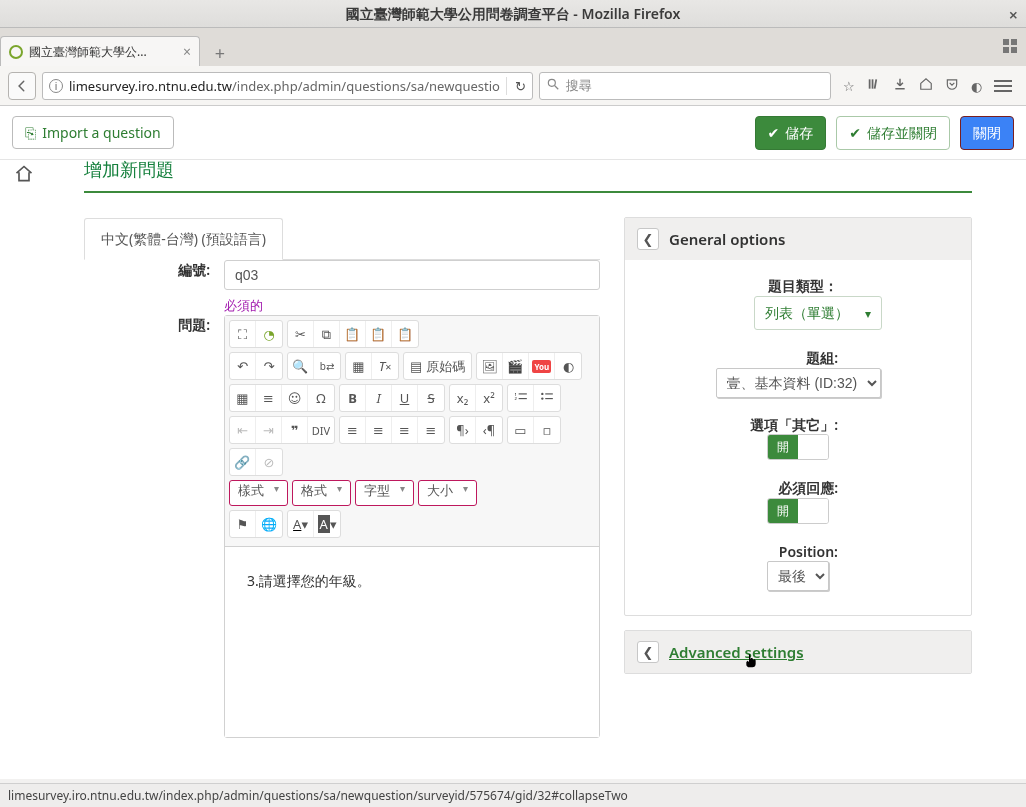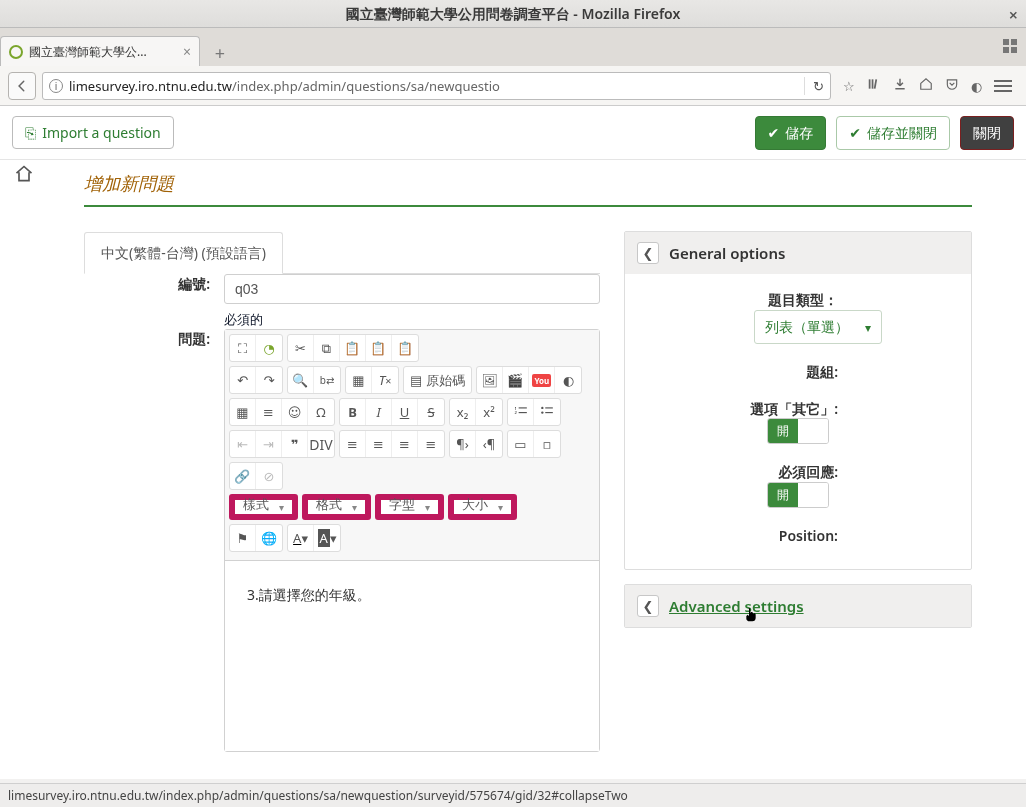--- a/index.html
+++ b/index.html
@@ -31,51 +31,51 @@
   .hamburger div { height: 2px; background: #666; }
 
   
   .content { position: absolute; top: 106px; left: 0; right: 0; bottom: 28px; background: #fff; overflow: hidden; }
 
   .actionbar { height: 54px; border-bottom: 1px solid #e5e5e5; display: flex; align-items: center; padding: 0 12px; gap: 10px; }
   .btn { display: inline-flex; align-items: center; gap: 6px; border: 1px solid; border-radius: 4px; padding: 6px 12px; font-size: 14px; cursor: pointer; }
   .btn-white { background: #fff; color: #2e7d32; border-color: #bbb; }
   .btn-green { background: #3c8a3c; color: #fff; border-color: #357a35; }
   .btn-green-outline { background: #fff; color: #2e7d32; border-color: #aac9a8; }
-  .btn-red { background: #404040; color: #fff; border-color: #7a1f1f; }
+  .btn-red { background: #3b82f6; color: #fff; border-color: #7a1f1f; }
   .spacer { flex: 1; }
 
   .left-rail { position: absolute; top: 54px; left: 0; width: 48px; height: 60px; display: flex; align-items: flex-start; justify-content: center; color: #888; }
   .left-rail svg { margin-top: 4px; }
 
   .pagebody { position: absolute; top: 49px; left: 48px; right: 18px; bottom: 0; padding: 0 36px 0 36px; }
-  .page-title { font-size: 18px; color: #a16207; margin-top: 16px; overflow: hidden; height: 22px; font-style: italic; }
+  .page-title { font-size: 18px; color: #15803d; margin-top: 2px; overflow: hidden; height: 22px; }
   .rule { border: none; border-bottom: 2px solid #3c8a3c; margin: 12px 0 24px; }
 
   .columns { display: flex; gap: 24px; }
   .col-left { flex: 1.1; }
   .col-right { width: 348px; }
 
   
   .langtab { display: inline-block; border: 1px solid #ddd; border-bottom-color: #fff; border-radius: 3px 3px 0 0; padding: 10px 16px; color: #555; font-size: 14px; background: #fff; position: relative; top: 1px; }
   .langpanel { border-top: 1px solid #ddd; }
   .formrow { display: flex; }
   .formlabel { width: 140px; text-align: right; padding-right: 14px; color: #333; font-weight: 600; font-size: 14px; }
   .formfield { flex: 1; }
   .textinput { width: 100%; border: 1px solid #cfcfcf; border-radius: 3px; padding: 6px 10px; font-size: 14px; color: #555; }
-  .required-note { color: #0f172a; margin-top: 6px; font-size: 13px; }
+  .required-note { color: #a21caf; margin-top: 6px; font-size: 13px; }
 
   
   .cke { border: 1px solid #d1d1d1; border-radius: 3px; }
   .cke-toolbar { background: #f7f7f7; border-bottom: 1px solid #d1d1d1; padding: 4px 4px; }
   .tb-row { display: flex; flex-wrap: wrap; gap: 4px; margin-bottom: 4px; }
   .tb-group { display: flex; border: 1px solid #ddd; border-radius: 3px; background: #fff; }
   .tb-btn { width: 26px; height: 26px; display: flex; align-items: center; justify-content: center; color: #555; font-size: 13px; border-right: 1px solid #eee; }
   .tb-btn:last-child { border-right: none; }
-  .tb-select { border: 6px solid #be185d; border-radius: 3px; background: #fff; height: 26px; display: flex; align-items: flex-end; padding: 0 8px; gap: 10px; color: #555; font-size: 13px; }
+  .tb-select { border: 1px solid #be185d; border-radius: 3px; background: #fff; height: 26px; display: flex; align-items: flex-start; padding: 0 8px; gap: 10px; color: #555; font-size: 13px; }
   .tb-select .caret { font-size: 10px; color: #888; }
   .cke-body { min-height: 190px; padding: 24px 22px; font-size: 14px; color: #333; background: #fff; }
   .underline-a { text-decoration: underline; }
   .yt { background: #ef4444; color: #fff; font-size: 8px; padding: 1px 2px; border-radius: 2px; font-weight: 700; }
 
   
   .panel { border: 1px solid #ddd; border-radius: 2px; margin-bottom: 14px; }
   .panel-head { background: #f0efee; padding: 10px 12px; display: flex; align-items: center; gap: 10px; font-size: 15px; font-weight: 600; color: #333; }
   .panel-head .chev { width: 22px; height: 22px; border: 1px solid #c7c7c7; border-radius: 3px; display: flex; align-items: center; justify-content: center; background: #fff; font-size: 13px; color: #555; }
   .panel-head.link a { color: #2e7d32; text-decoration: underline; }
@@ -124,20 +124,29 @@
 <div class="navbar">
   <div class="nav-back">
     <svg width="14" height="14" viewBox="0 0 24 24">
         <path d="M15 4l-8 8 8 8" stroke="#666" stroke-width="2.5" fill="none" stroke-linecap="round"></path>
       </svg>
   </div>
   <div class="urlbox">
     <span style="border:1px solid #888;border-radius:50%;width:14px;height:14px;display:inline-flex;align-items:center;justify-content:center;font-size:10px;color:#666">i</span>
     <span class="urltext"><span class="host">limesurvey.iro.ntnu.edu.tw</span><span>/index.php/admin/questions/sa/newquestio</span></span>
     <span class="reload">↻</span>
+  </div>
+  <div class="searchbox">
+    <span class="mag">
+      <svg width="14" height="14" viewBox="0 0 24 24">
+          <circle cx="10" cy="10" r="6" stroke="#888" stroke-width="2" fill="none"></circle>
+          <line x1="15" y1="15" x2="21" y2="21" stroke="#888" stroke-width="2"></line>
+        </svg>
+    </span>
+    <span>搜尋</span>
   </div>
   <div class="nav-icons">
     <span>☆</span>
     <span><svg width="14" height="14" viewBox="0 0 24 24">
           <rect x="3" y="4" width="3" height="16" fill="#666"></rect>
           <rect x="8" y="4" width="3" height="16" fill="#666"></rect>
           <rect x="13" y="4" width="3" height="16" fill="#666" transform="rotate(10 14 12)"></rect>
         </svg></span>
     <span><svg width="14" height="14" viewBox="0 0 24 24">
           <path d="M12 3v12m0 0l-5-5m5 5l5-5M4 20h16" stroke="#666" stroke-width="2.5" fill="none"></path>
@@ -304,21 +313,21 @@
                     </div>
                 </div>
                 <div class="tb-row">
                   <div class="tb-group">
                       <div class="tb-btn" style="color:#bbb">⇤</div>
                       <div class="tb-btn" style="color:#bbb">⇥</div>
                       <div class="tb-btn">
                         <b>❞</b>
                       </div>
                       <div class="tb-btn">
-                        <span style="font-size:14px">DIV</span>
+                        <span style="font-size:11px">DIV</span>
                       </div>
                     </div>
                   <div class="tb-group">
                       <div class="tb-btn">≡</div>
                       <div class="tb-btn">≡</div>
                       <div class="tb-btn">≡</div>
                       <div class="tb-btn">≡</div>
                     </div>
                   <div class="tb-group">
                       <div class="tb-btn">¶›</div>
@@ -383,20 +392,25 @@
               <div class="opt-label">題目類型：</div>
               <div class="opt-field">
                 <div class="qtype">
                   <span>列表（單選）</span>
                   <span class="caret">▾</span>
                 </div>
               </div>
             </div>
             <div class="opt-row">
               <div class="opt-label">題組:</div>
+              <div class="opt-field">
+                <select class="select-native">
+                  <option>壹、基本資料 (ID:32)</option>
+                </select>
+              </div>
             </div>
             <div class="opt-row">
               <div class="opt-label" style="line-height:1.3">選項「其它」:</div>
               <div class="opt-field">
                 <div class="switch">
                   <div class="on">開</div>
                   <div class="off"></div>
                 </div>
               </div>
             </div>
@@ -404,20 +418,25 @@
               <div class="opt-label">必須回應:</div>
               <div class="opt-field">
                 <div class="switch">
                   <div class="on">開</div>
                   <div class="off"></div>
                 </div>
               </div>
             </div>
             <div class="opt-row">
               <div class="opt-label">Position:</div>
+              <div class="opt-field">
+                <select class="select-native">
+                  <option>最後</option>
+                </select>
+              </div>
             </div>
           </div>
         </div>
 
         <div class="panel" style="position:relative">
           <div class="panel-head link">
             <span class="chev">❮</span>
             <a>Advanced settings</a>
           </div>
           <span class="cursor-hand" style="left:118px;top:22px">

